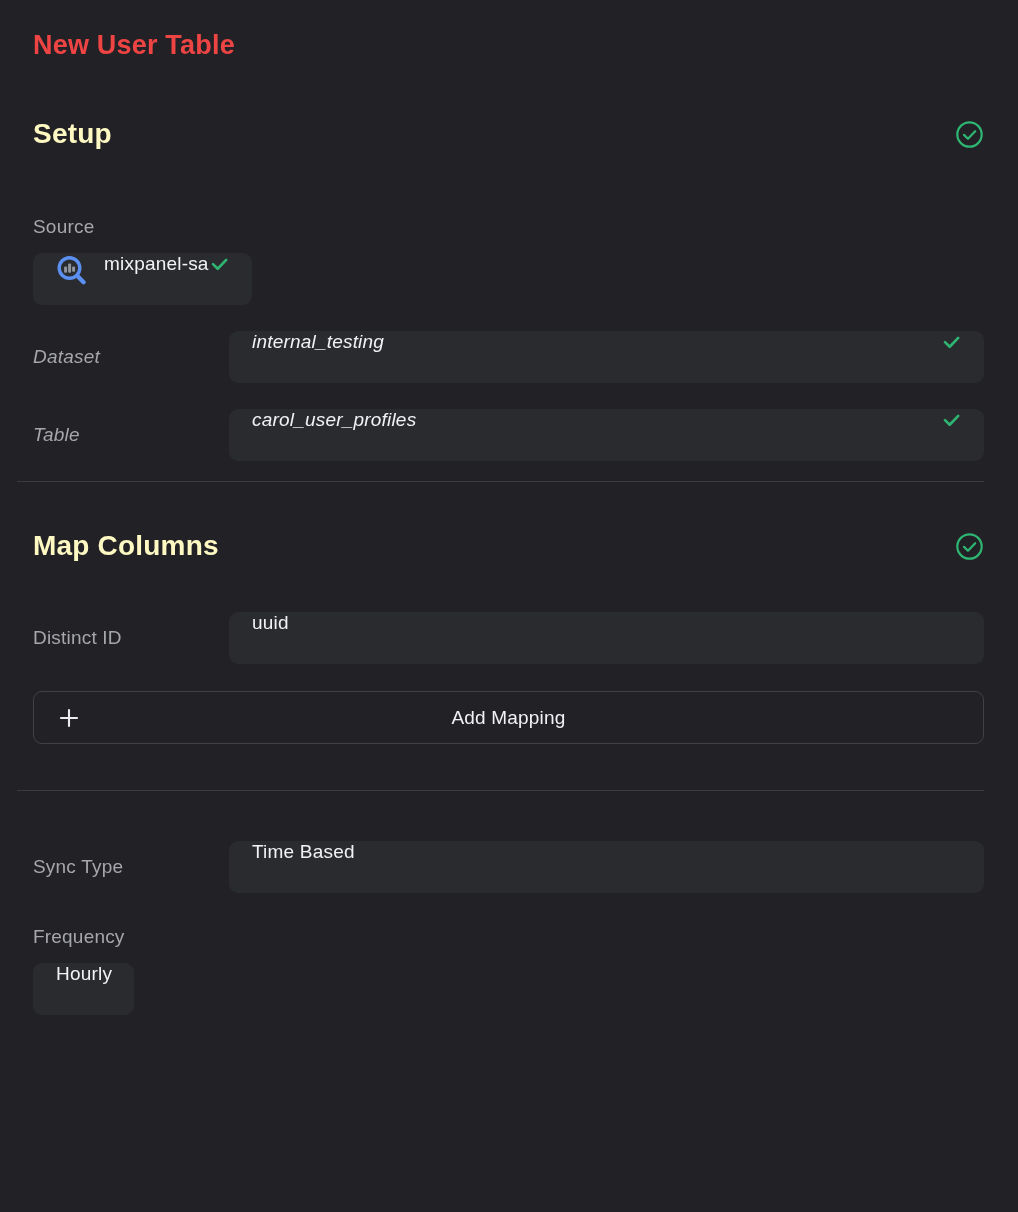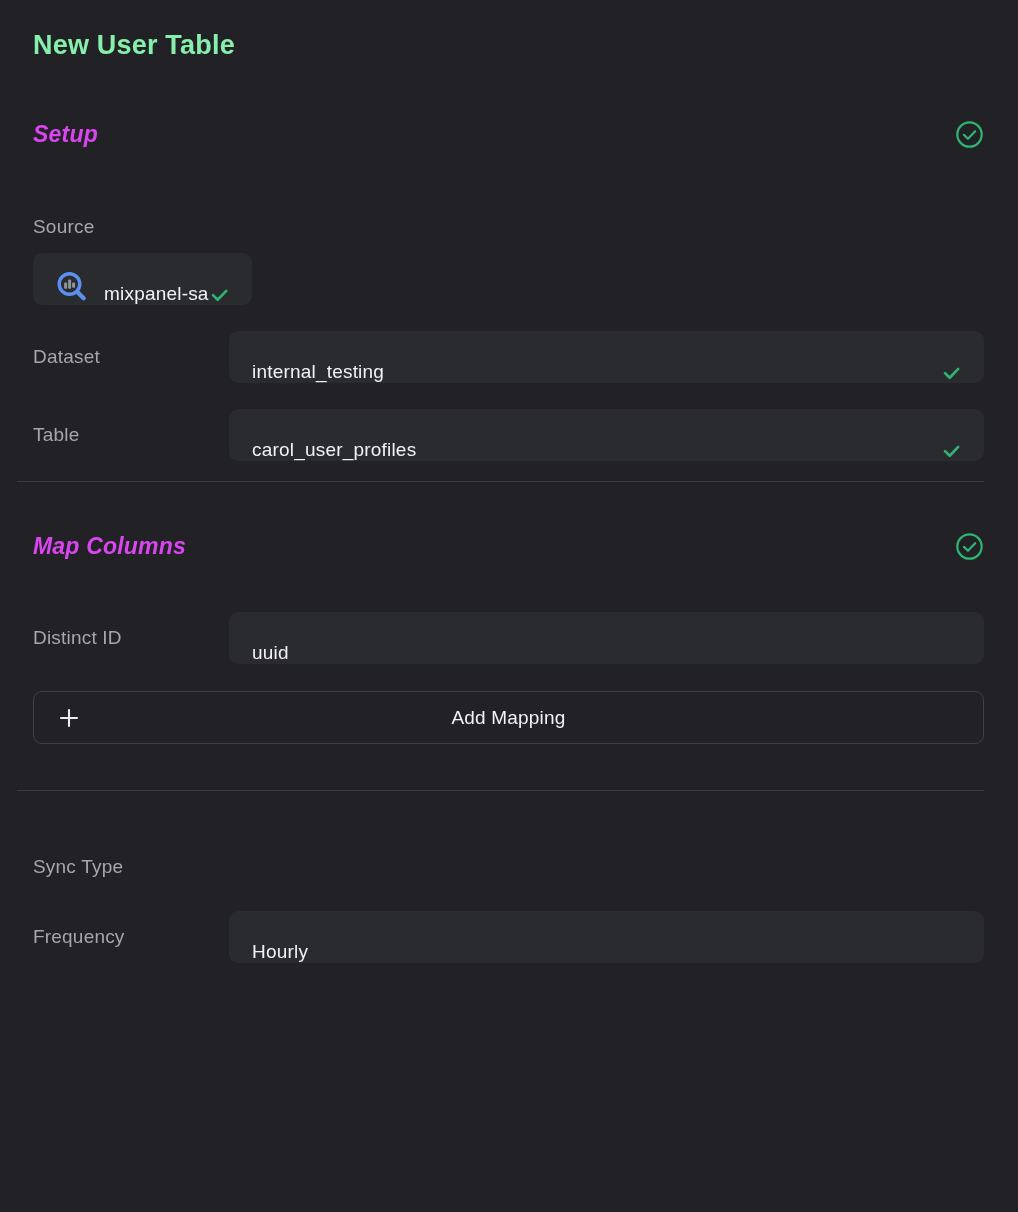--- a/index.html
+++ b/index.html
@@ -11,65 +11,64 @@
     color: #f5f5f6;
     overflow: hidden;
   }
   .container {
     padding: 30px 34px 40px 33px;
     box-sizing: border-box;
   }
   .page-title {
     font-size: 27px;
     font-weight: bold;
-    color: #86efac;
+    color: #ef4444;
     letter-spacing: 0.2px;
   }
   .section-header {
     display: flex;
     align-items: center;
     justify-content: space-between;
     height: 30px;
   }
   .section-title {
-    font-size: 23px;
+    font-size: 28px;
     font-weight: bold;
-    color: #d946ef;
-    letter-spacing: 0.2px;
-    font-style: italic;
+    color: #fef9c3;
+    letter-spacing: 0.2px;
   }
   .mt58 { margin-top: 58px; }
   .mt52 { margin-top: 52px; flex-direction: column; }
   .mt51 { margin-top: 51px; }
   .mt50 { margin-top: 50px; }
   .mt49 { margin-top: 49px; }
   .mt28 { margin-top: 28px; }
   .mt27 { margin-top: 27px; }
-  .mt26 { margin-top: 26px; }
-  .mt18 { margin-top: 18px; }
+  .mt26 { margin-top: 26px; font-style: italic; }
+  .mt18 { margin-top: 18px; flex-direction: column; }
 
   .form-row {
     display: flex;
     align-items: flex-start;
   }
   .row-label {
     width: 196px;
     flex-shrink: 0;
     font-size: 19px;
     color: #a6a7ab;
     line-height: 52px;
     letter-spacing: 0.2px;
   }
   .field-col { flex: 1; min-width: 0; }
   .field {
     height: 52px;
     background: #2a2b2f;
     border-radius: 9px;
     display: flex;
-    align-items: flex-end;
+    align-items: flex-start;
     padding: 0 22px 0 23px;
     box-sizing: border-box;
     cursor: pointer;
   }
   .field-value {
     font-size: 19px;
     color: #f2f2f4;
     letter-spacing: 0.2px;
     white-space: nowrap;
     overflow: hidden;
@@ -249,20 +248,25 @@
         </svg>
     </span>
     <span class="add-mapping-label">Add Mapping</span>
   </button>
 
   <div class="divider divider-gap2"></div>
 
 
   <div class="form-row mt50">
     <div class="row-label">Sync Type</div>
+    <div class="field-col">
+      <div class="field">
+        <span class="field-value">Time Based</span>
+      </div>
+    </div>
   </div>
 
 
   <div class="form-row mt18">
     <div class="row-label">Frequency</div>
     <div class="field-col">
       <div class="field">
         <span class="field-value">Hourly</span>
       </div>
     </div>

